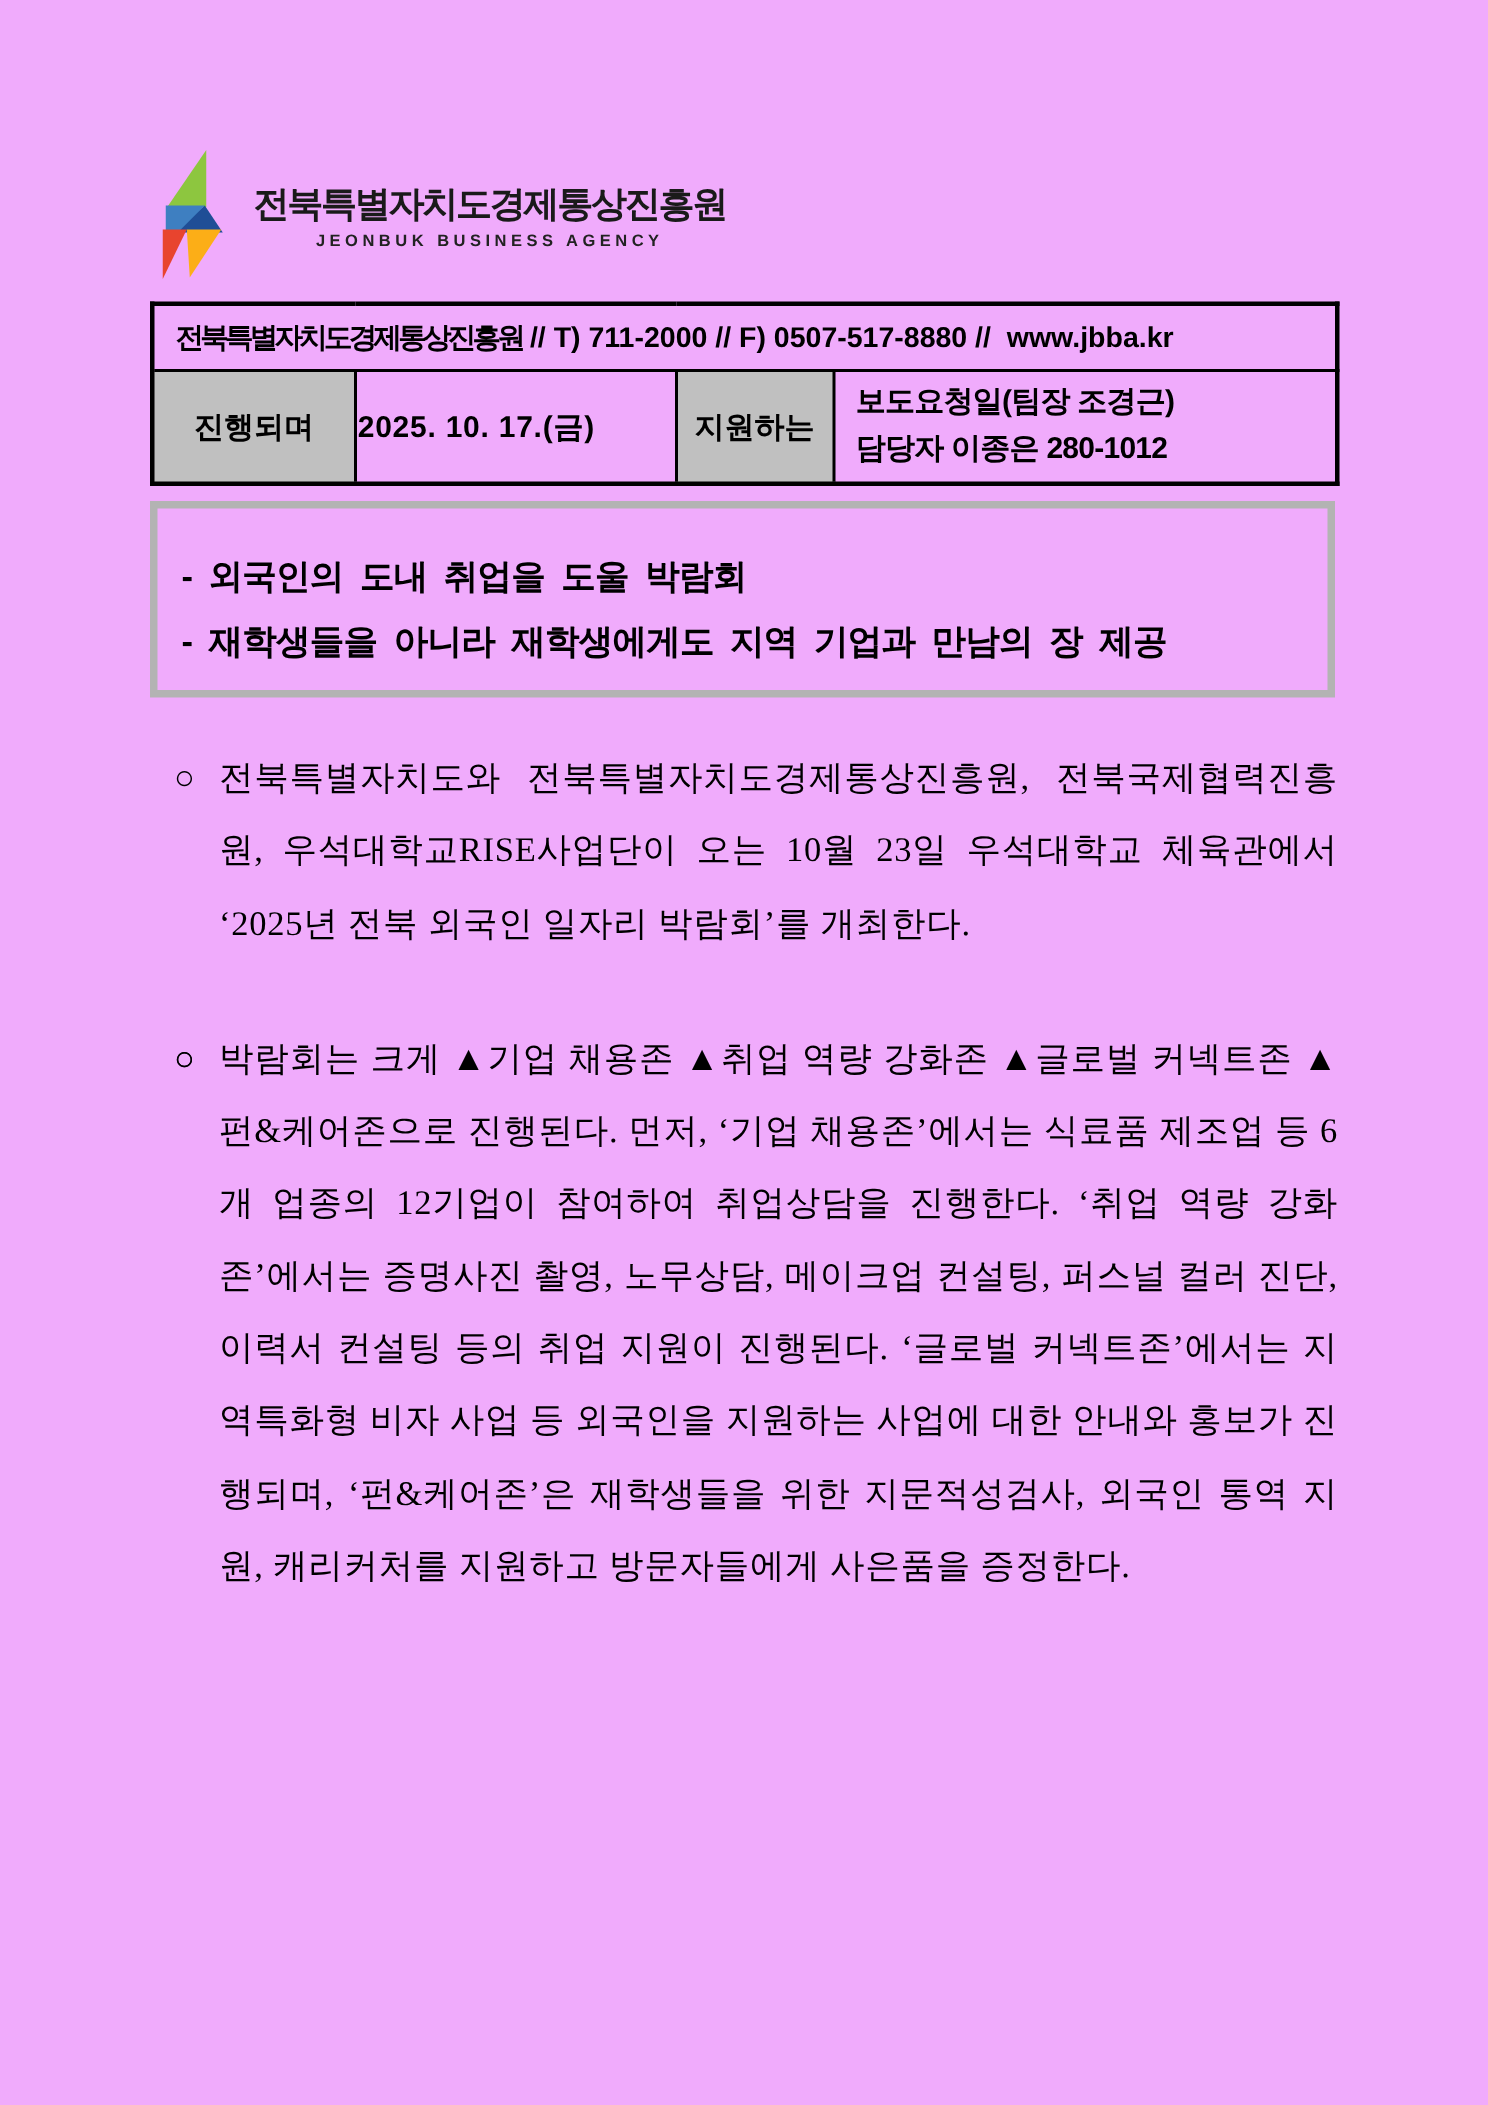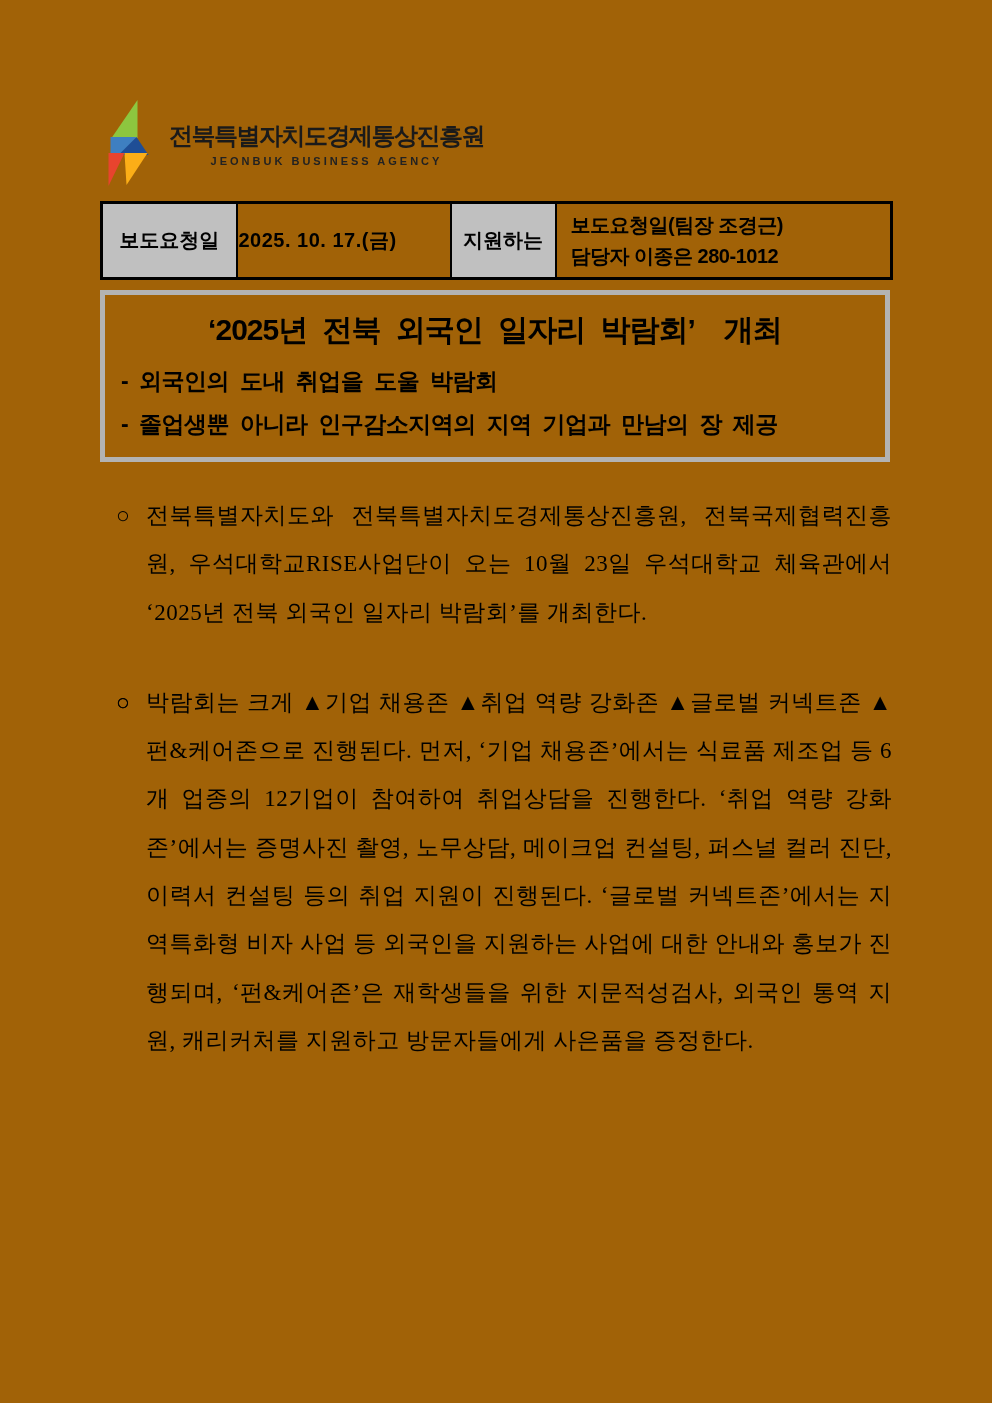--- a/index.html
+++ b/index.html
@@ -1,20 +1,20 @@
 <!DOCTYPE html>
 <html><head>
 <meta charset="utf-8">
 <style>
   html, body { margin: 0; padding: 0; background: #ffffff; }
   .page {
     position: relative;
     width: 992px;
     height: 1403px;
-    background: #a16207;
+    background: #f0abfc;
     overflow: hidden;
     box-sizing: border-box;
     padding: 95px 102px 0 100px;
     font-family: "Liberation Sans", sans-serif;
     color: #000;
   }
 
   
   .header {
     display: flex;
@@ -143,36 +143,38 @@
   </header>
 
   <table class="info-table">
     <colgroup>
       <col class="col1">
         <col class="col2">
         <col class="col3">
         <col class="col4">
     </colgroup>
     <tbody>
+      <tr>
+        <td colspan="4" class="contact-cell"><span class="contact-org">전북특별자치도경제통상진흥원</span><span> // T) 711-2000 // F) 0507-517-8880 //  www.jbba.kr</span></td>
+      </tr>
       <tr class="row2">
-        <td class="label-cell">보도요청일</td>
+        <td class="label-cell">진행되며</td>
         <td class="value-cell">2025. 10. 17.(금)</td>
         <td class="label-cell">지원하는</td>
         <td class="dept-cell">
           <div>보도요청일(팀장 조경근)</div>
           <div>담당자 이종은 280-1012</div>
         </td>
       </tr>
     </tbody>
   </table>
 
   <section class="title-box">
-    <h1 class="title-main">‘2025년 전북 외국인 일자리 박람회’  개최</h1>
     <div class="title-sub">- 외국인의 도내 취업을 도울 박람회</div>
-    <div class="title-sub">- 졸업생뿐 아니라 인구감소지역의 지역 기업과 만남의 장 제공</div>
+    <div class="title-sub">- 재학생들을 아니라 재학생에게도 지역 기업과 만남의 장 제공</div>
   </section>
 
   <main class="body-text">
     <p class="para">
       <span class="bullet">○</span><span>전북특별자치도와 전북특별자치도경제통상진흥원, 전북국제협력진흥원, 우석대학교RISE사업단이 오는 10월 23일 우석대학교 체육관에서 ‘2025년 전북 외국인 일자리 박람회’를 개최한다.</span>
     </p>
     <p class="para">
       <span class="bullet">○</span>
     </p>
     <p class="para">

